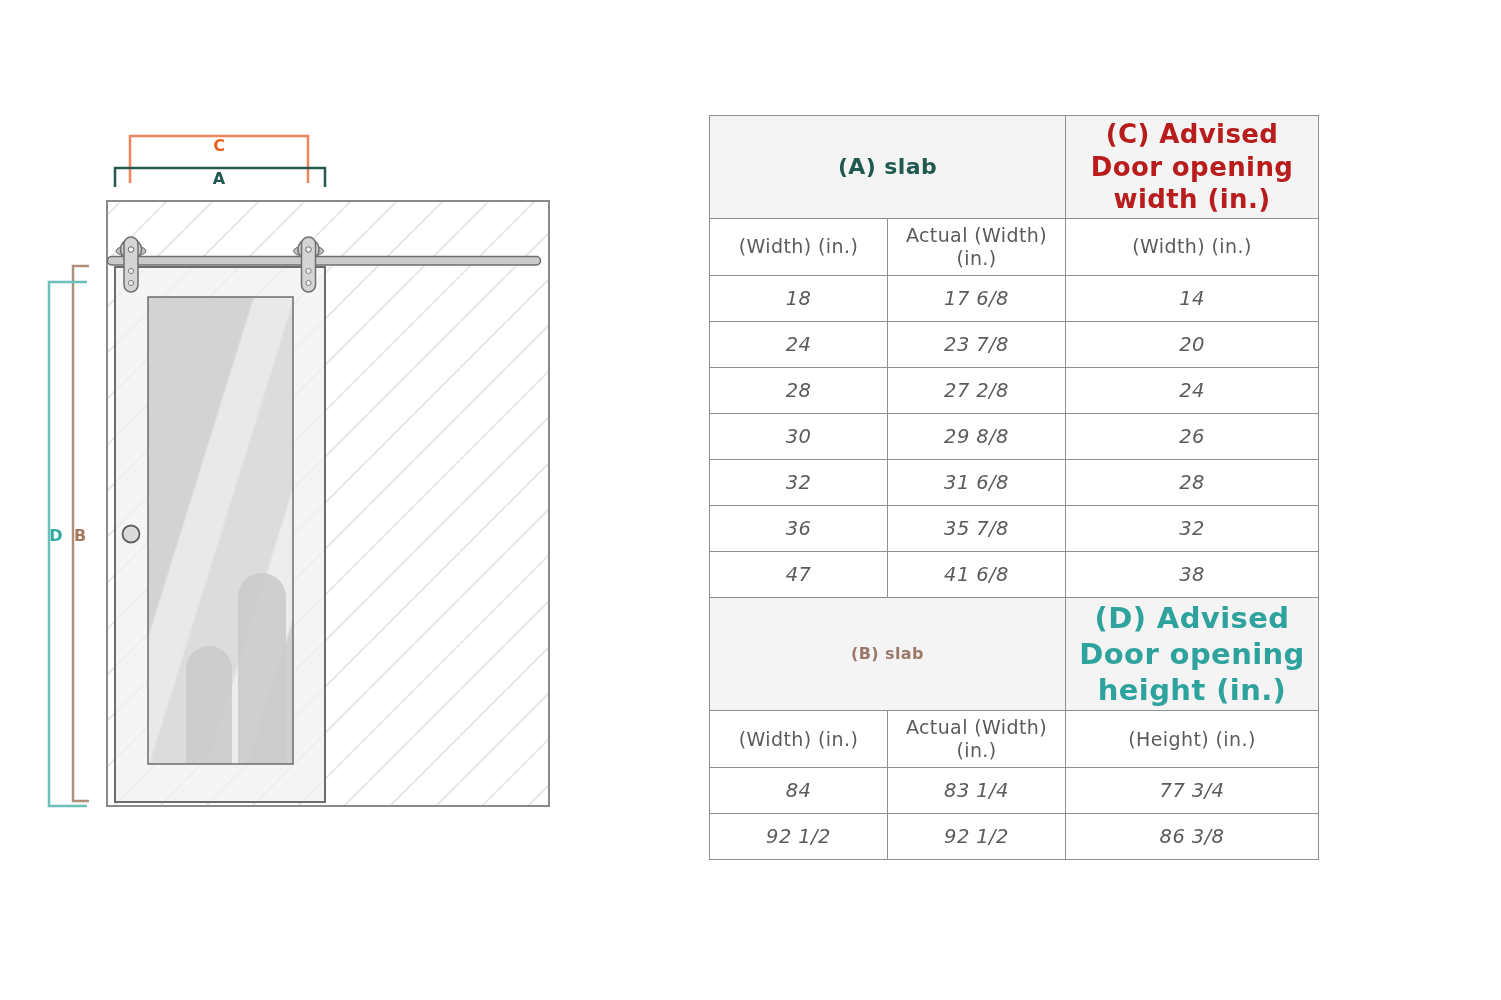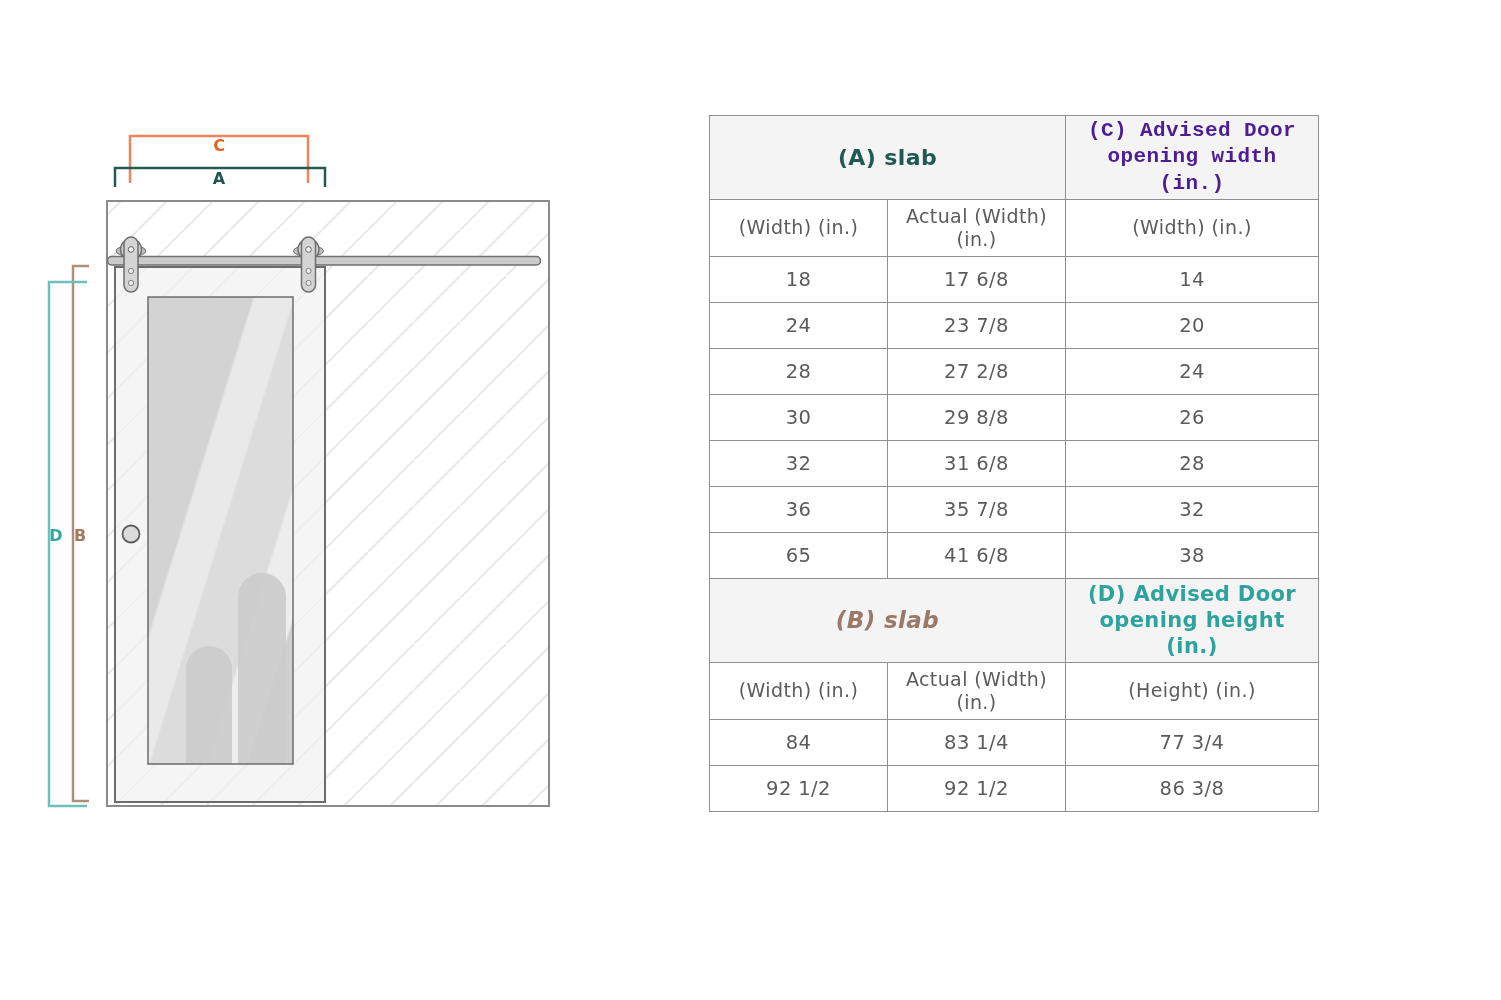--- a/index.html
+++ b/index.html
@@ -11,25 +11,25 @@
   .diagram-wrap{position:absolute;left:40px;top:120px;width:530px;height:700px;}
   
   .spec-table-wrap{position:absolute;left:709px;top:115px;}
   table.spec{border-collapse:collapse;table-layout:fixed;}
   table.spec td{
     border:1px solid #8f8f8f;text-align:center;vertical-align:middle;
     letter-spacing:.4px;padding:2px 6px;box-sizing:border-box;
   }
   tr.sec-head td{background:#f4f4f4;height:53px;font-weight:600;}
   td.slab-head{font-size:22px;color:#20594f;}
-  td.slab-head-b{font-size:23px;color:#9a7968;font-style:italic;}
-  td.adv-head-c{font-size:21px;line-height:1.25;color:#4c1d95;font-family:Liberation Mono, monospace;}
-  td.adv-head-d{font-size:21px;line-height:1.25;color:#2ea39d;margin-top:19px;}
+  td.slab-head-b{font-size:16px;color:#9a7968;}
+  td.adv-head-c{font-size:26px;line-height:1.25;color:#b91c1c;}
+  td.adv-head-d{font-size:29px;line-height:1.25;color:#2ea39d;margin-top:19px;}
   tr.sub-head td{height:57px;font-size:19px;color:#5b5b5e;line-height:1.2;background:#ffffff;}
-  tr.data td{height:46px;font-size:19.5px;color:#5b5b5e;background:#ffffff;}
+  tr.data td{height:46px;font-size:19.5px;color:#5b5b5e;background:#ffffff;font-style:italic;}
 </style>
 </head>
 <body>
 
 <div class="diagram-wrap">
 <svg width="530" height="700" viewBox="40 120 530 700" xmlns="http://www.w3.org/2000/svg">
   <defs>
     <pattern id="hatchWall" width="46" height="46" patternUnits="userSpaceOnUse">
       <line x1="-3" y1="49" x2="49" y2="-3" stroke="#e9e9e9" stroke-width="2.2"></line>
     </pattern>
@@ -159,21 +159,21 @@
     <td>32</td>
     <td>31 6/8</td>
     <td>28</td>
   </tr>
   <tr class="data">
     <td>36</td>
     <td>35 7/8</td>
     <td>32</td>
   </tr>
   <tr class="data">
-    <td>65</td>
+    <td>47</td>
     <td>41 6/8</td>
     <td>38</td>
   </tr>
 
   <tr class="sec-head">
     <td colspan="2" class="slab-head-b">(B) slab</td>
     <td class="adv-head-d">(D) Advised Door opening height (in.)</td>
   </tr>
 
   <tr class="sub-head">

